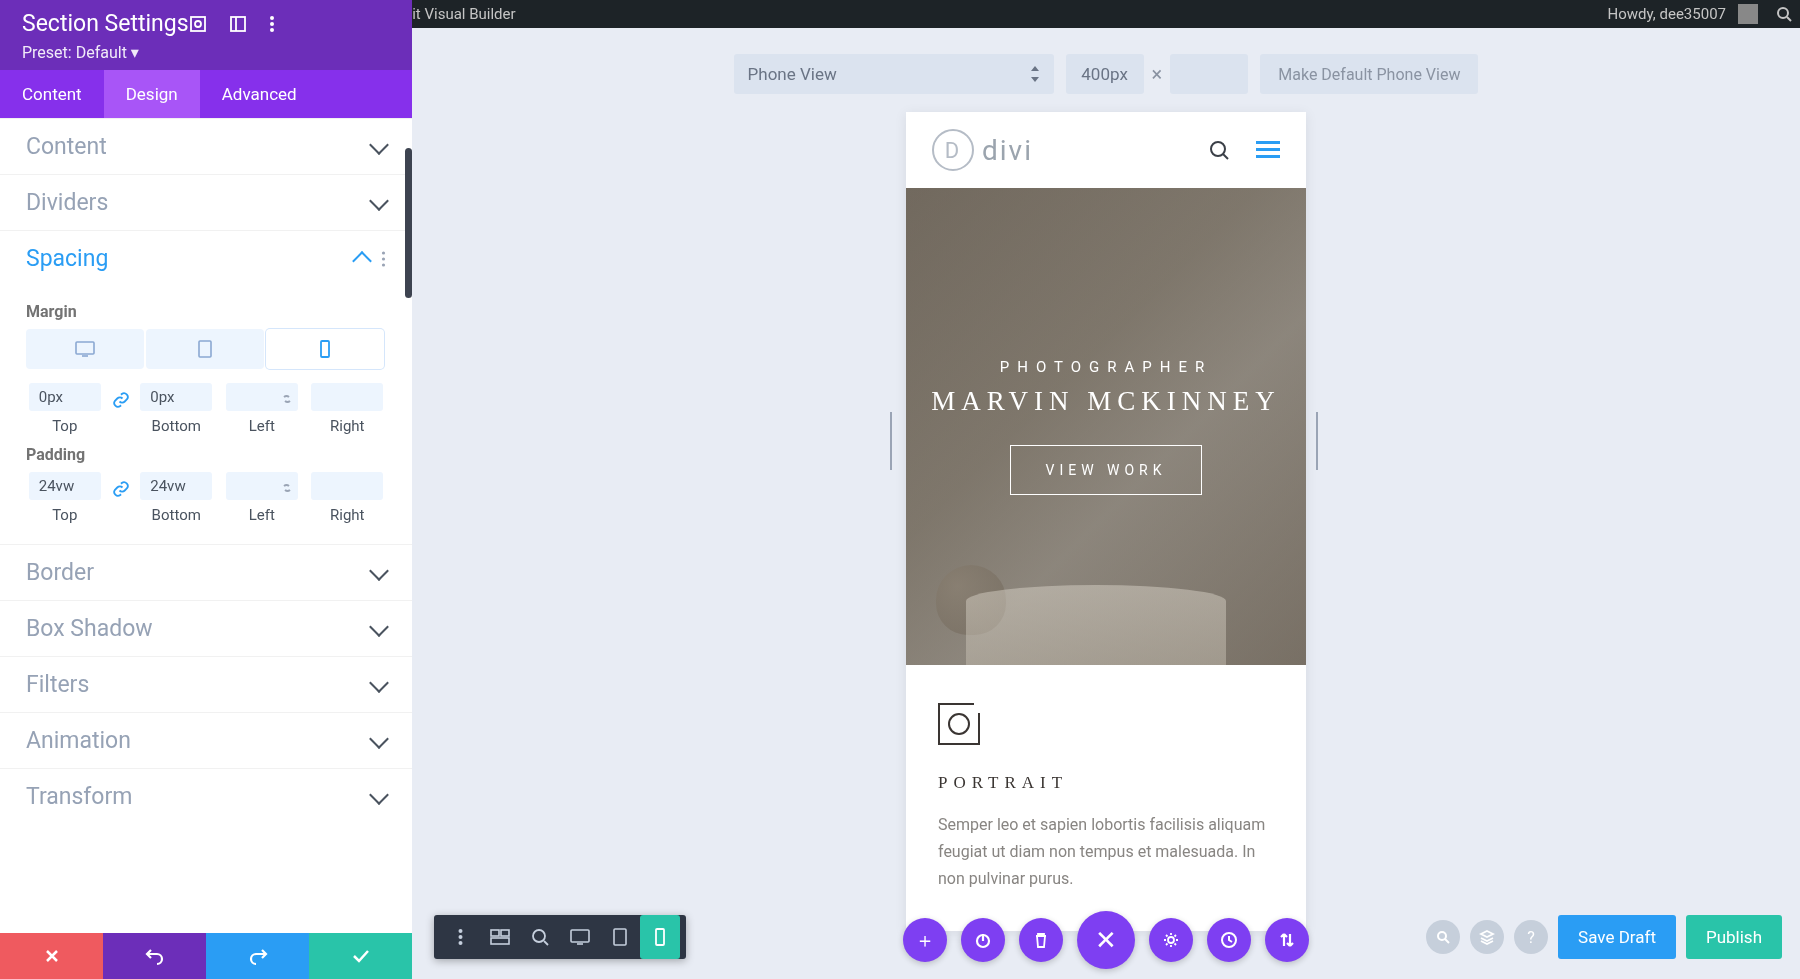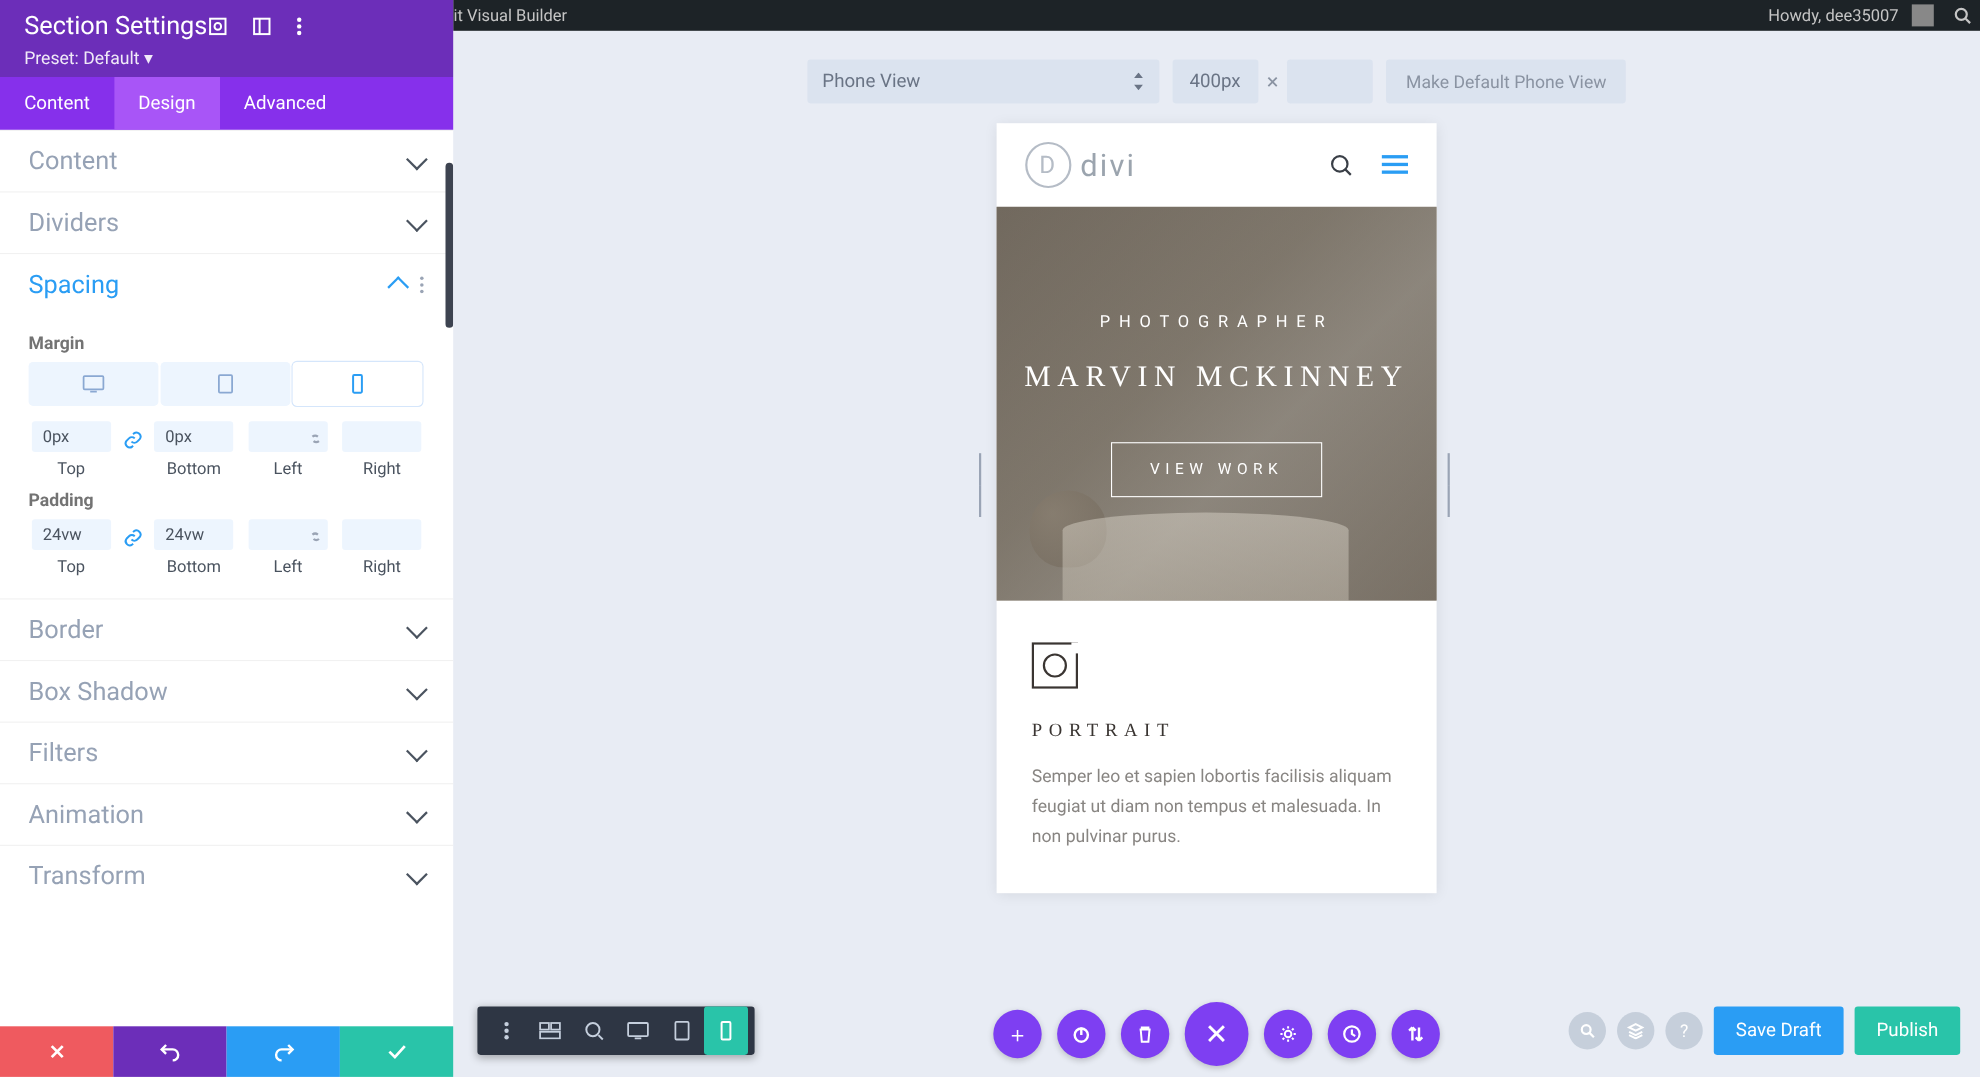--- a/index.html
+++ b/index.html
@@ -53,21 +53,21 @@
 
 
 .phone-wrap { display: flex; align-items: flex-start; justify-content: center; gap: 10px; position: relative; }
 .handle { width: 6px; height: 58px; display: flex; flex-direction: column; justify-content: space-between; margin-top: 300px; }
 .handle span { width: 2px; height: 58px; background: #9aa4b5; display: inline-block; }
 .phone { width: 400px; background: #fff; box-shadow: 0 2px 12px rgba(0,0,0,.08); }
 .phone-hd { height: 76px; display: flex; align-items: center; justify-content: space-between; padding: 0 26px; }
 .logo-d { display: flex; align-items: center; gap: 8px; color: #9ba4ae; font-size: 28px; letter-spacing: 2px; }
 .logo-circ { width: 42px; height: 42px; border: 2px solid #b5bcc6; border-radius: 50%; display: flex; align-items: center; justify-content: center; font-size: 22px; color: #b5bcc6; }
 .hd-icons { display: flex; gap: 26px; align-items: center; }
-.hero { height: 358px; background: linear-gradient(rgba(60,55,48,.45), rgba(60,55,48,.45)), linear-gradient(135deg,#9d9284,#b5ab9c 40%,#cec6ba 60%,#a99e90); display: flex; flex-direction: column; align-items: center; justify-content: center; color: #fff; position: relative; gap: 16px; }
+.hero { height: 477px; background: linear-gradient(rgba(60,55,48,.45), rgba(60,55,48,.45)), linear-gradient(135deg,#9d9284,#b5ab9c 40%,#cec6ba 60%,#a99e90); display: flex; flex-direction: column; align-items: center; justify-content: center; color: #fff; position: relative; }
 .hero::before { content:''; position:absolute; left:30px; bottom:30px; width:70px; height:70px; background:radial-gradient(circle at 30% 30%,#8a7f70,#6d6356); border-radius:50% 50% 45% 45%; opacity:.6; }
 .hero::after { content:''; position:absolute; left:60px; bottom:0; width:260px; height:80px; background:linear-gradient(#d8d2c7,#c4bdb0); border-radius:50% 50% 0 0/20% 20% 0 0; opacity:.5; }
 .hero-sub { letter-spacing: 8px; font-size: 15px; margin-bottom: 10px; z-index:1; }
 .hero-title { font-family: Georgia, serif; font-size: 27px; letter-spacing: 6px; margin-bottom: 28px; z-index:1; }
 .hero-btn { border: 1px solid #fff; padding: 16px 34px; font-size: 14px; letter-spacing: 5px; cursor: pointer; z-index:1; }
 .below { padding: 38px 32px; }
 .cam-icon { width: 42px; height: 42px; border: 2px solid #3a3532; position: relative; margin-bottom: 28px; }
 .cam-icon::before { content: ''; position: absolute; top: 50%; left: 50%; width: 18px; height: 18px; border: 2px solid #3a3532; border-radius: 50%; transform: translate(-50%,-50%); }
 .cam-icon::after { content:''; position:absolute; top:-2px; right:-8px; width:12px; height:10px; background:#fff; }
 .p-title { font-family: Georgia, serif; letter-spacing: 6px; font-size: 17px; color: #3a3532; margin-bottom: 18px; }

